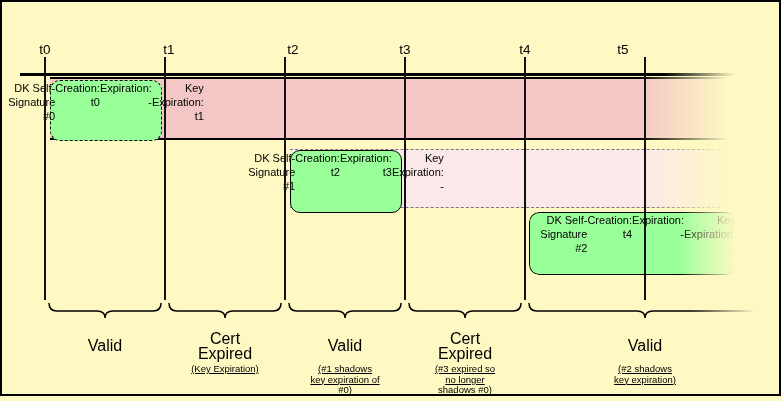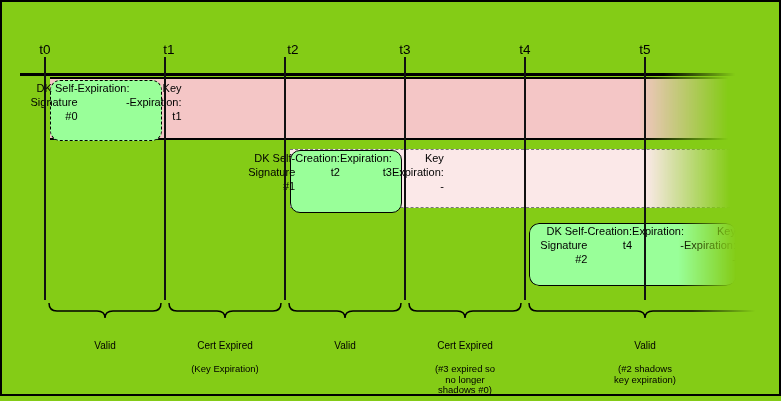--- a/index.html
+++ b/index.html
@@ -1,17 +1,17 @@
 <!DOCTYPE html>
 <html style="--band-strong: #f4c6c6; --band-light: #fbe8e8; --signature-green: #99ff99; --line: #000000;"><head>
 <meta charset="utf-8">
 <style>
   html,body{margin:0;padding:0;background:#fff;}
   .stage{
-    position:relative;width:781px;height:401px;background:#84cc16;overflow:hidden;
+    position:relative;width:781px;height:401px;background:#fef9c3;overflow:hidden;
     font-family:"Liberation Sans","DejaVu Sans",sans-serif;color:#000;
   }
   .frame{position:absolute;left:0;top:0;width:777px;height:392px;border:2px solid #000;}
   .axis{
     position:absolute;left:20px;top:73px;width:715px;height:2.5px;background:#000;
     -webkit-mask-image:linear-gradient(to right,#000 90%,transparent 100%);
             mask-image:linear-gradient(to right,#000 90%,transparent 100%);
     z-index:3;
   }
   .band{position:absolute;z-index:2;}
@@ -36,38 +36,38 @@
   }
   .sigbox{
     position:absolute;z-index:4;background:var(--signature-green,#99ff99);
     border:1.6px solid #000;border-radius:10px;
     font-size:11px;line-height:14px;text-align:right;
     display:flex;flex-direction:row;justify-content:center;
   }
   .box0{left:50px;top:80px;width:110px;height:59px;border-style:dashed;}
   .box1{left:290px;top:150px;width:110px;height:61px;}
   .box2{
-    left:529px;top:223px;width:206px;height:61px;border-right:none;
+    left:529px;top:212px;width:206px;height:61px;border-right:none;
     -webkit-mask-image:linear-gradient(to right,#000 72%,transparent 100%);
             mask-image:linear-gradient(to right,#000 72%,transparent 100%);
   }
   .brace{position:absolute;top:301px;z-index:6;}
   .brace-fade{
     -webkit-mask-image:linear-gradient(to right,#000 70%,transparent 97%);
             mask-image:linear-gradient(to right,#000 70%,transparent 97%);
   }
   .period{
     position:absolute;top:330px;width:150px;z-index:6;
     display:flex;flex-direction:column;align-items:center;text-align:center;
   }
   .p-label{
-    font-size:10px;line-height:15px;max-width:64px;
+    font-size:16px;line-height:15px;max-width:64px;
     min-height:31px;display:flex;align-items:center;justify-content:center;
   }
-  .p-sub{font-size:9.5px;line-height:10.5px;margin-top:3px;}
+  .p-sub{font-size:9.5px;line-height:10.5px;margin-top:3px;text-decoration:underline;}
 </style>
 </head>
 <body>
 
 <div class="stage">
 
   <div class="frame"></div>
 
   <div class="band band1"></div>
   <div class="band band2"></div>
@@ -79,24 +79,25 @@
   <div class="tickline" style="left:284px"></div>
   <div class="tickline" style="left:404px"></div>
   <div class="tickline" style="left:524px"></div>
   <div class="tickline" style="left:644px"></div>
 
   <div class="ticklabel" style="left:28px">t0</div>
   <div class="ticklabel" style="left:152px">t1</div>
   <div class="ticklabel" style="left:276px">t2</div>
   <div class="ticklabel" style="left:388px">t3</div>
   <div class="ticklabel" style="left:508px">t4</div>
-  <div class="ticklabel" style="left:628px">t5</div>
+  <div class="ticklabel" style="left:606px">t5</div>
 
   <div class="sigbox box0">
     <div>DK Self-Signature #0</div>
+    <div>Creation: t0</div>
     <div>Expiration: -</div>
     <div>Key Expiration: t1</div>
   </div>
   <div class="sigbox box1">
     <div>DK Self-Signature #1</div>
     <div>Creation: t2</div>
     <div>Expiration: t3</div>
     <div>Key Expiration: -</div>
   </div>
   <div class="sigbox box2">
@@ -126,20 +127,25 @@
     <div class="p-label">Valid</div>
   </div>
   <div class="period" style="left:150px">
     <div class="p-label">Cert Expired</div>
     <div class="p-sub">
       <div>(Key Expiration)</div>
     </div>
   </div>
   <div class="period" style="left:270px">
     <div class="p-label">Valid</div>
+    <div class="p-sub">
+      <div>(#1 shadows</div>
+      <div>key expiration of</div>
+      <div>#0)</div>
+    </div>
   </div>
   <div class="period" style="left:390px">
     <div class="p-label">Cert Expired</div>
     <div class="p-sub">
       <div>(#3 expired so</div>
       <div>no longer</div>
       <div>shadows #0)</div>
     </div>
   </div>
   <div class="period" style="left:570px">

